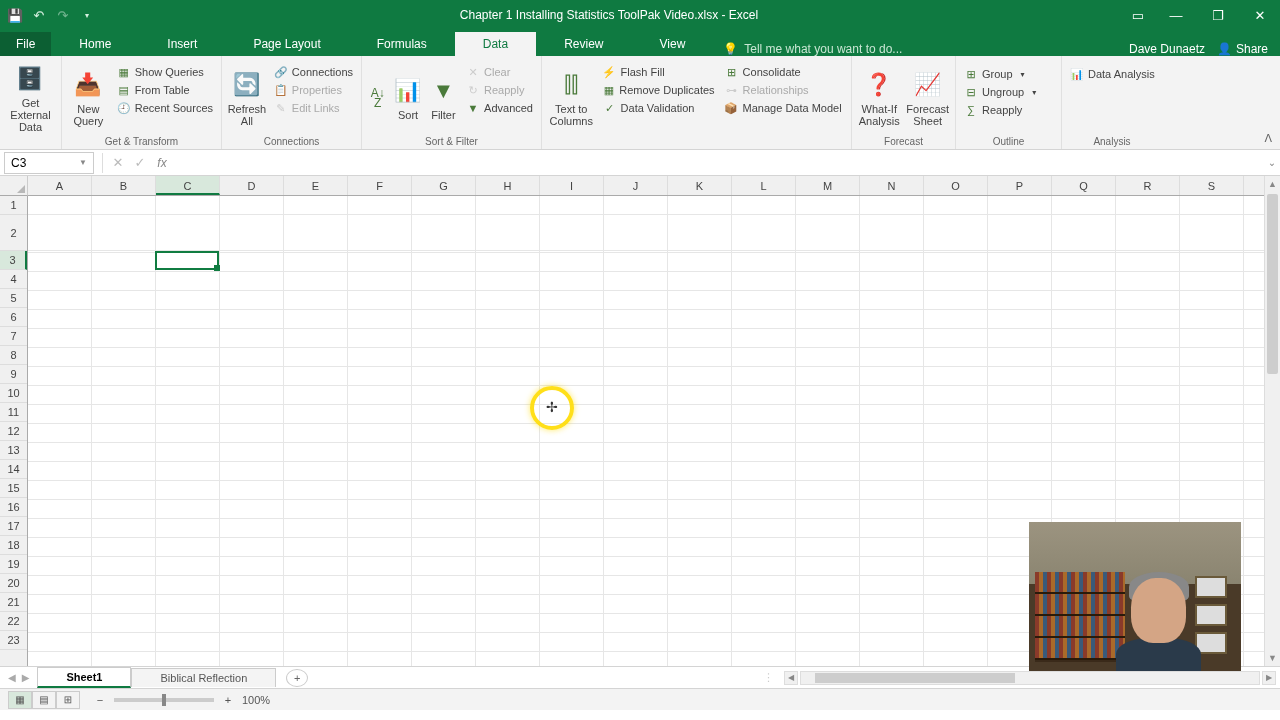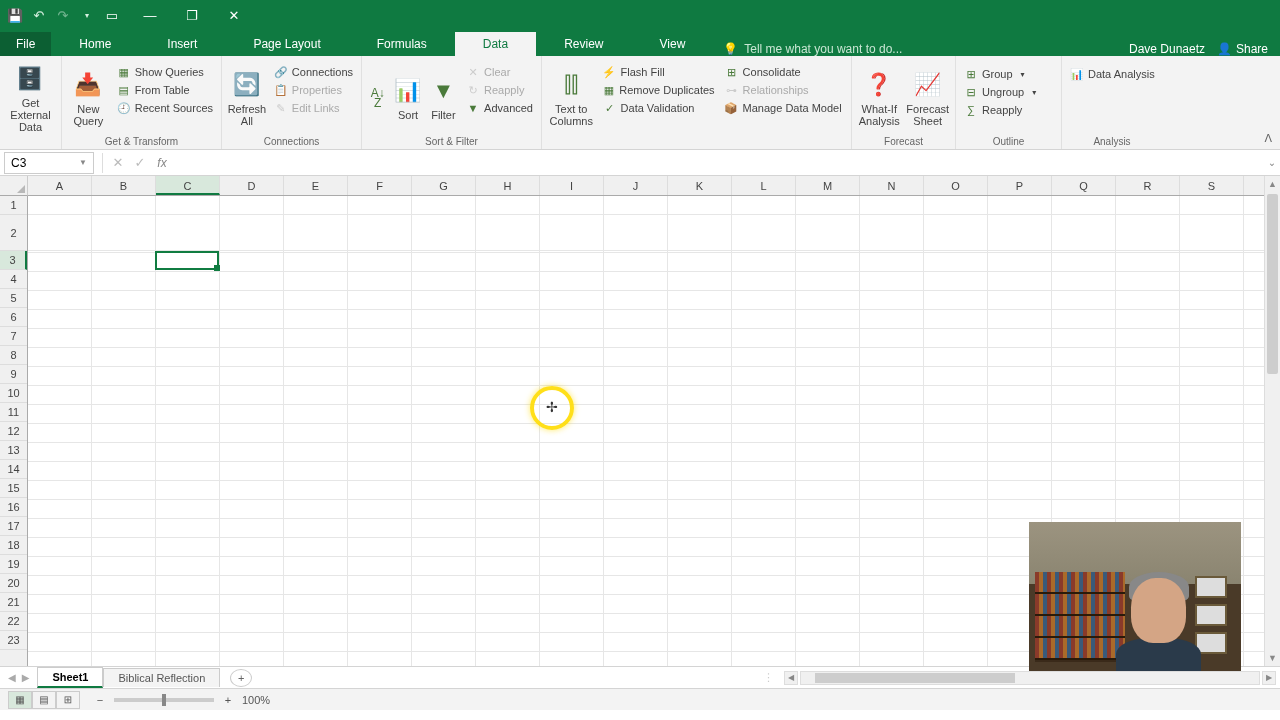--- a/index.html
+++ b/index.html
@@ -92,21 +92,21 @@
 .person-head { position: absolute; left: 20px; top: 10px; width: 55px; height: 65px; background: #d4a585; border-radius: 45% 45% 40% 40%; }
 .person-hair { position: absolute; left: 18px; top: 4px; width: 60px; height: 30px; background: #888; border-radius: 50% 50% 20% 20%; }
 .person-body { position: absolute; left: 5px; bottom: 0; width: 85px; height: 40px; background: #2a3a4a; border-radius: 40% 40% 0 0; }
 .frames { position: absolute; right: 6px; top: 54px; width: 40px; height: 90px; }
 .frame { width: 32px; height: 22px; border: 2px solid #6a5a3a; background: #ddd; margin-bottom: 6px; }
 
 
 .sheetbar { height: 22px; background: #fff; border-top: 1px solid #d4d4d4; display: flex; align-items: center; font-size: 11px; }
 .sheet-nav { display: flex; gap: 6px; padding: 0 8px; color: #aaa; font-size: 10px; }
 .sheet-tabs { display: flex; align-items: center; }
-.sheet-tab { padding: 3px 14px; border: 1px solid #ccc; border-bottom: none; background: #fff; cursor: pointer; }
+.sheet-tab { padding: 3px 28px; border: 1px solid #ccc; border-bottom: none; background: #fff; cursor: pointer; }
 .sheet-tab.active { border-bottom: 2px solid #0f7a41; font-weight: 600; background: #fff; }
 .sheet-tab.inactive { background: #f4f4f4; color: #555; }
 .addsheet { width: 22px; height: 18px; display: flex; align-items: center; justify-content: center; border: 1px solid #ccc; border-radius: 50%; margin-left: 10px; font-size: 11px; color: #666; cursor: pointer; }
 .hscroll-area { flex: 1; display: flex; align-items: center; justify-content: flex-end; padding-right: 4px; gap: 2px; }
 .hscroll { width: 460px; height: 14px; background: #f0f0f0; border: 1px solid #ddd; position: relative; }
 .hthumb { position: absolute; left: 14px; top: 1px; bottom: 1px; width: 200px; background: #cdcdcd; }
 .hsbtn { width: 14px; height: 14px; background: #f0f0f0; border: 1px solid #ddd; font-size: 8px; color: #888; text-align: center; line-height: 12px; }
 
 
 .statusbar { height: 22px; background: #f3f3f3; border-top: 1px solid #d4d4d4; display: flex; align-items: center; font-size: 11px; color: #555; padding: 0 8px; }
@@ -122,20 +122,21 @@
 </head>
 <body>
 
 <div class="titlebar">
   <div class="titlebar-left">
     <span class="qat-btn">💾</span>
     <span class="qat-btn">↶</span>
     <span class="qat-btn" style="opacity:.5">↷</span>
     <span class="qat-btn" style="font-size:8px">▾</span>
   </div>
+  <div class="titlebar-center">Chapter 1 Installing Statistics ToolPak Video.xlsx - Excel</div>
   <div class="titlebar-right">
     <span class="winbtn small">▭</span>
     <span class="winbtn">—</span>
     <span class="winbtn">❐</span>
     <span class="winbtn">✕</span>
   </div>
 </div>
 
 <div class="tabbar">
   <div class="tab file">File</div>

